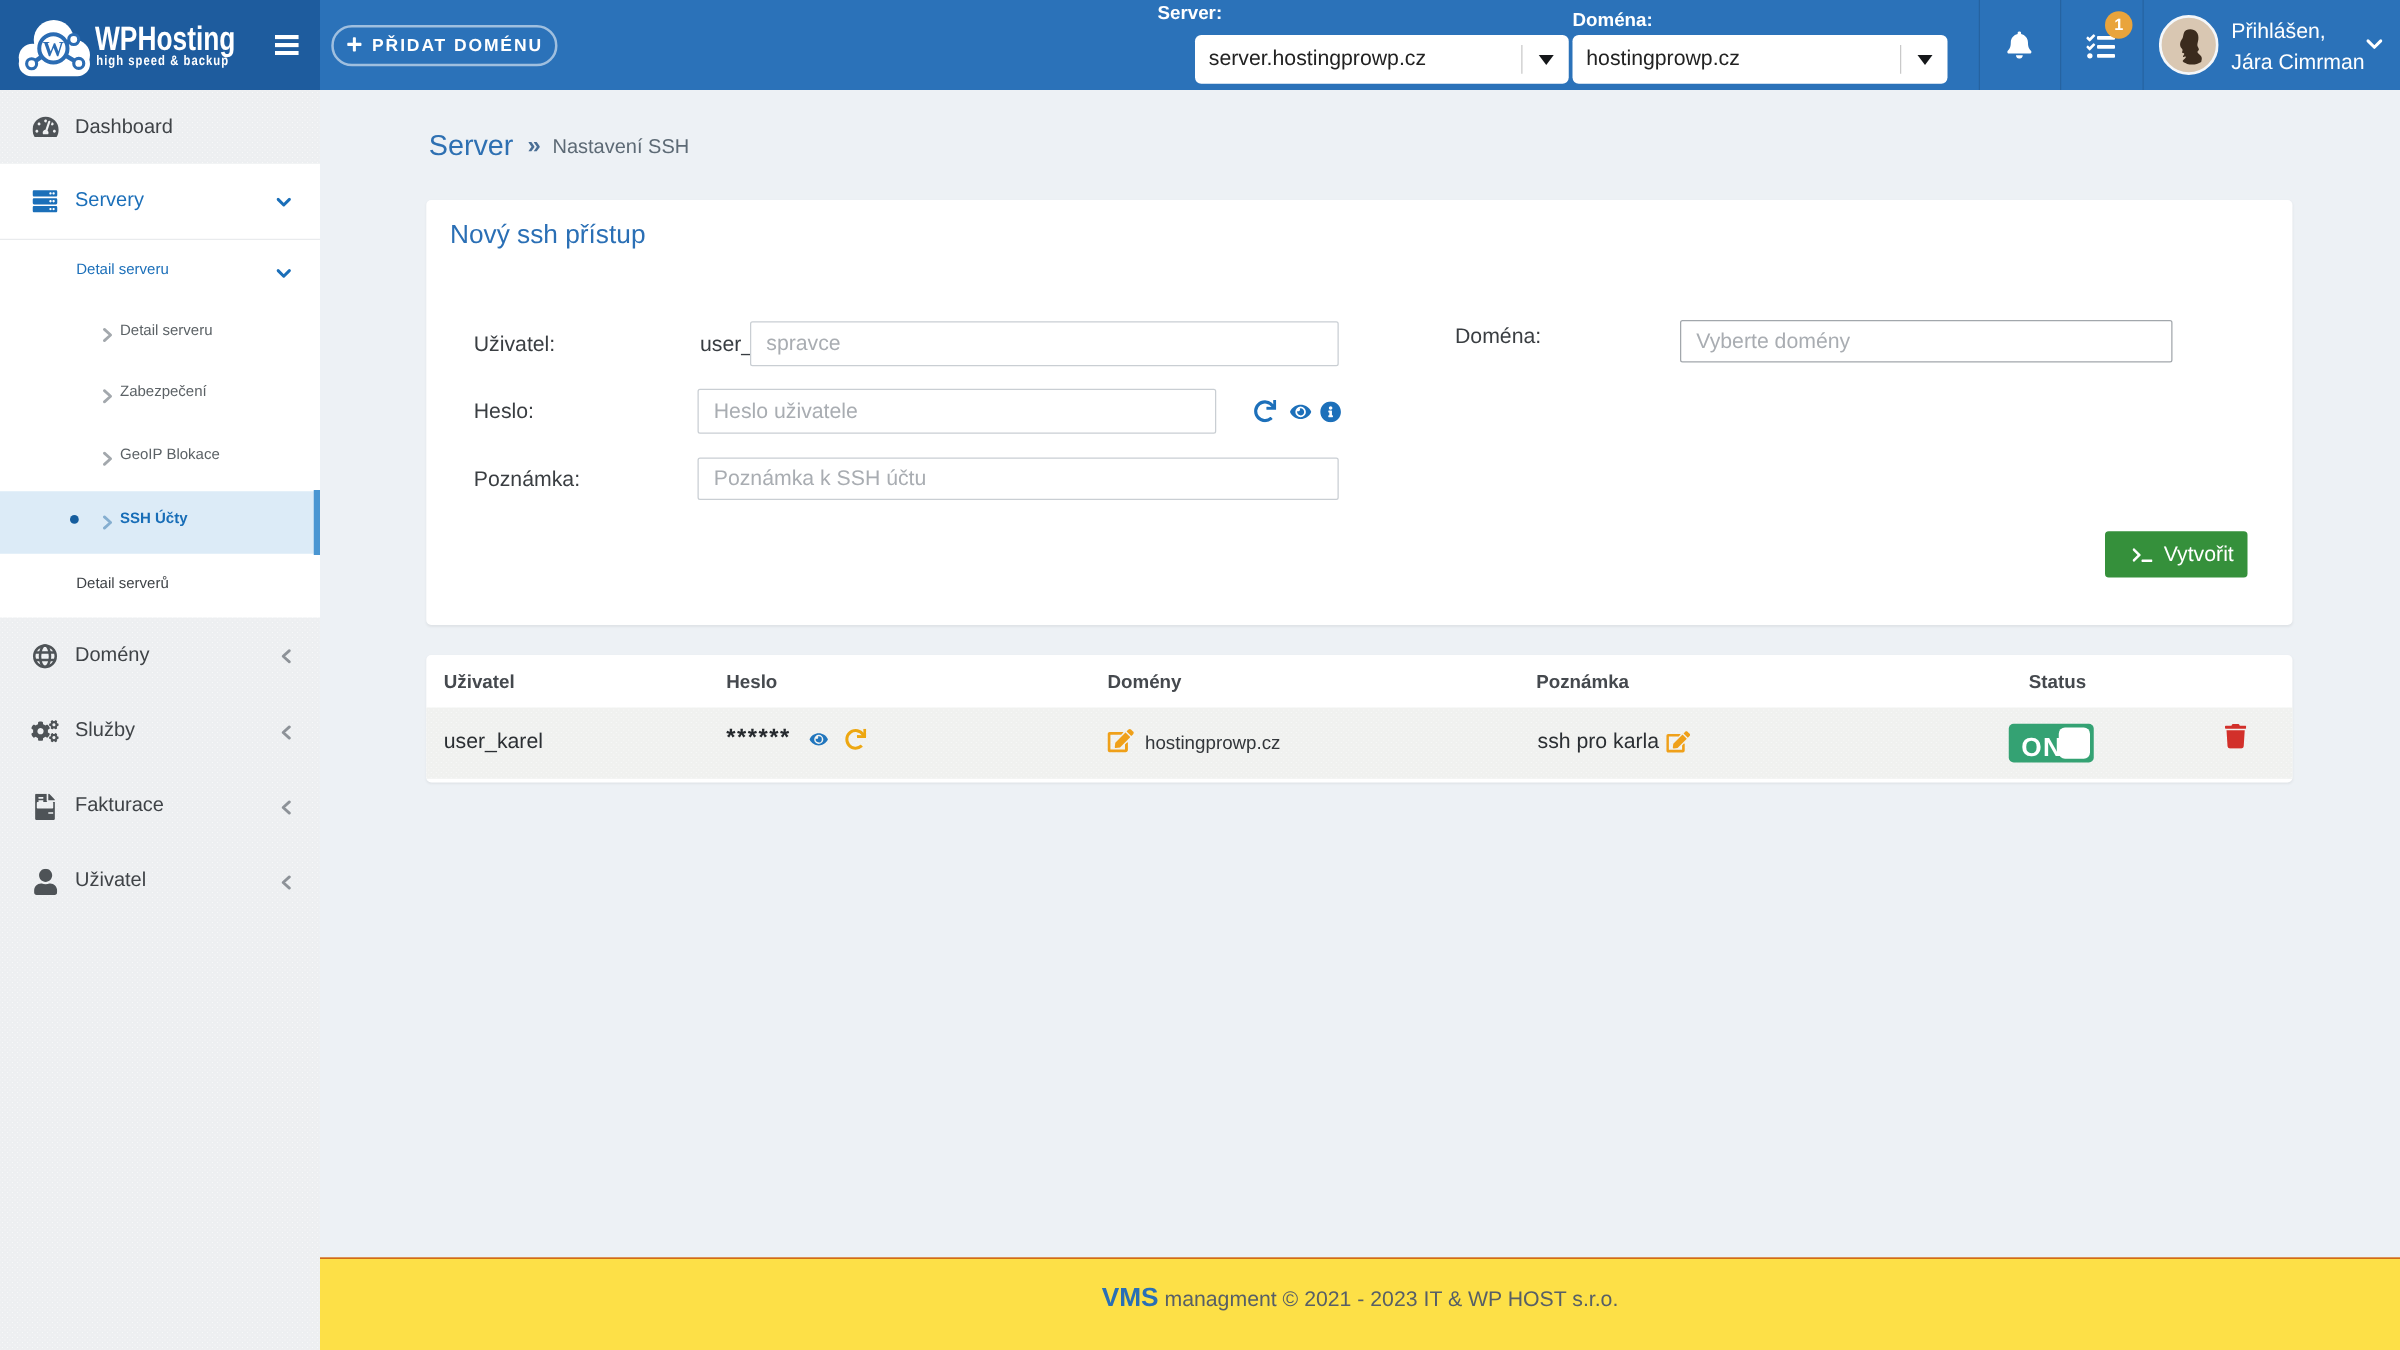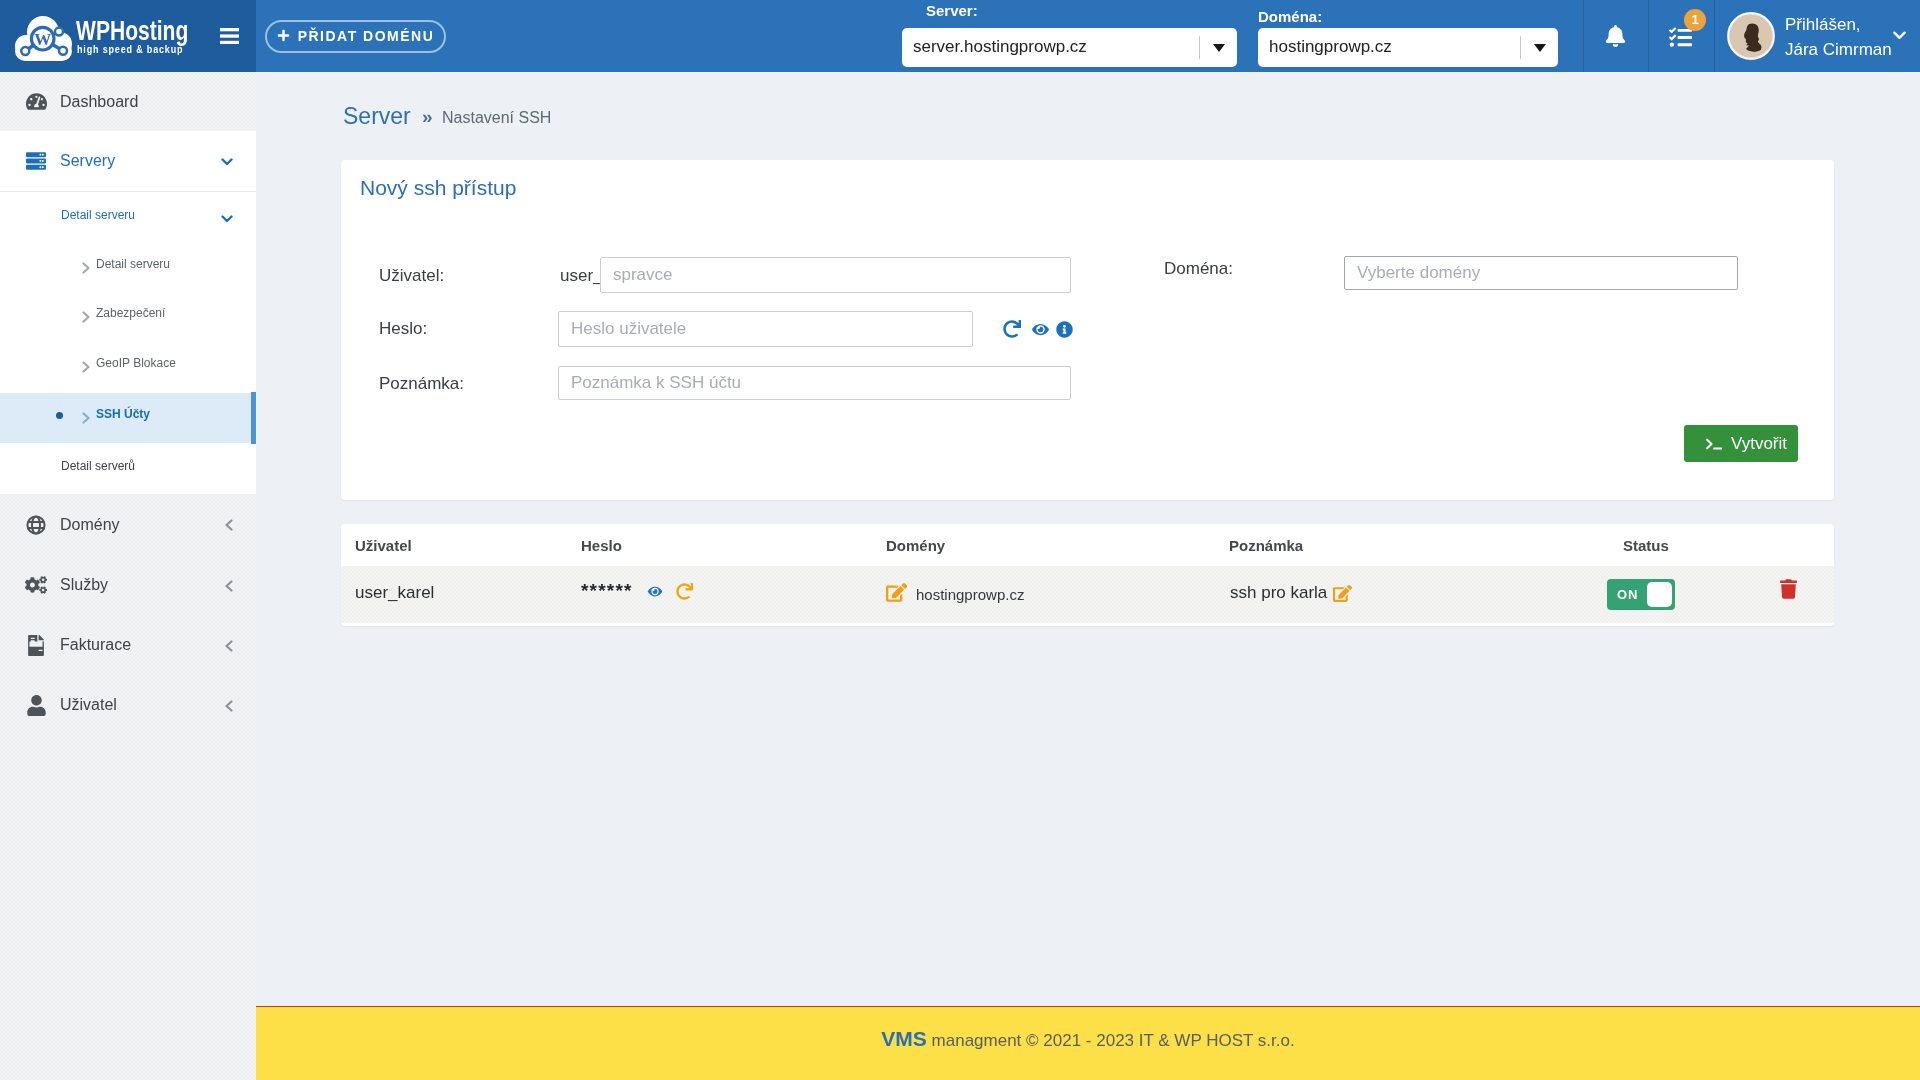--- a/index.html
+++ b/index.html
@@ -54,21 +54,21 @@
               border-radius:3px; color:#fff; font-size:17px; display:flex; align-items:center; justify-content:center; gap:9px;padding-left:11px; }
   #card2 { left:85px; top:452px; width:1493px; height:102px; }
   .th { position:absolute; top:13px; font-size:15px; font-weight:bold; color:#45494e; }
   #trow { position:absolute; left:0; top:42px; width:1493px; height:57px;
           background-color:#f0f1ef;
           background-image:radial-gradient(rgba(255,255,255,.65) .65px, rgba(0,0,0,0) .75px),
                           radial-gradient(rgba(255,255,255,.65) .65px, rgba(0,0,0,0) .75px);
           background-size:4px 4px; background-position:0 0,2px 2px; }
   #toggle { position:absolute; left:1266px; top:13px; width:68px; height:31px; background:#34a273; border-radius:4px; }
   #toggle .knob { position:absolute; right:3px; top:3px; width:25px; height:25px; background:#fff; border-radius:5px; }
-  #toggle .on { position:absolute; left:10px; top:8px; color:#fff; font-size:13px; font-weight:bold; letter-spacing:1px; }
+  #toggle .on { position:absolute; left:10px; top:8px; color:#fff; font-size:21px; font-weight:bold; letter-spacing:1px; }
   #footer { left:256px; top:1006px; width:1664px; height:74px; background:#fde047; border-top:1px solid #c2410c;
             text-align:center; font-size:17px; color:#575f66; padding-top:20px; }
   #footer b { color:#2a6fb5; font-size:21px; }
 </style>
 </head>
 <body>
 <div id="app">
 
   <div id="logo" class="abs">
     <svg class="abs" style="left:13px;top:15px" width="62" height="47" viewBox="0 0 62 47">
@@ -93,21 +93,21 @@
       <rect x="0" y="0" width="19" height="3.3" fill="#fff"></rect>
       <rect x="0" y="6.4" width="19" height="3.3" fill="#fff"></rect>
       <rect x="0" y="12.8" width="19" height="3.3" fill="#fff"></rect>
     </svg>
   </div>
   <div id="topbar" class="abs">
     <div id="addbtn" class="abs"><svg width="13" height="13" viewBox="0 0 448 512" style="vertical-align:-1px;margin-right:8px">
           <path fill="#fff" d="M416 208H272V64c0-17.67-14.33-32-32-32h-32c-17.67 0-32 14.33-32 32v144H32c-17.67 0-32 14.33-32 32v32c0 17.67 14.33 32 32 32h144v144c0 17.67 14.33 32 32 32h32c17.67 0 32-14.33 32-32V304h144c17.67 0 32-14.33 32-32v-32c0-17.67-14.33-32-32-32z"></path>
         </svg>PŘIDAT DOMÉNU</div>
     <div class="sellbl abs" style="left:670px;top:2px">Server:</div>
-    <div class="selbox abs" style="left:646px;width:335px">
+    <div class="selbox abs" style="left:700px;width:299px">
       <span class="seltxt">server.hostingprowp.cz</span>
         <span class="seldiv"></span>
         <span class="selcar"></span>
     </div>
     <div class="sellbl abs" style="left:1002px;top:8px">Doména:</div>
     <div class="selbox abs" style="left:1002px;width:300px">
       <span class="seltxt">hostingprowp.cz</span>
         <span class="seldiv"></span>
         <span class="selcar"></span>
     </div>

